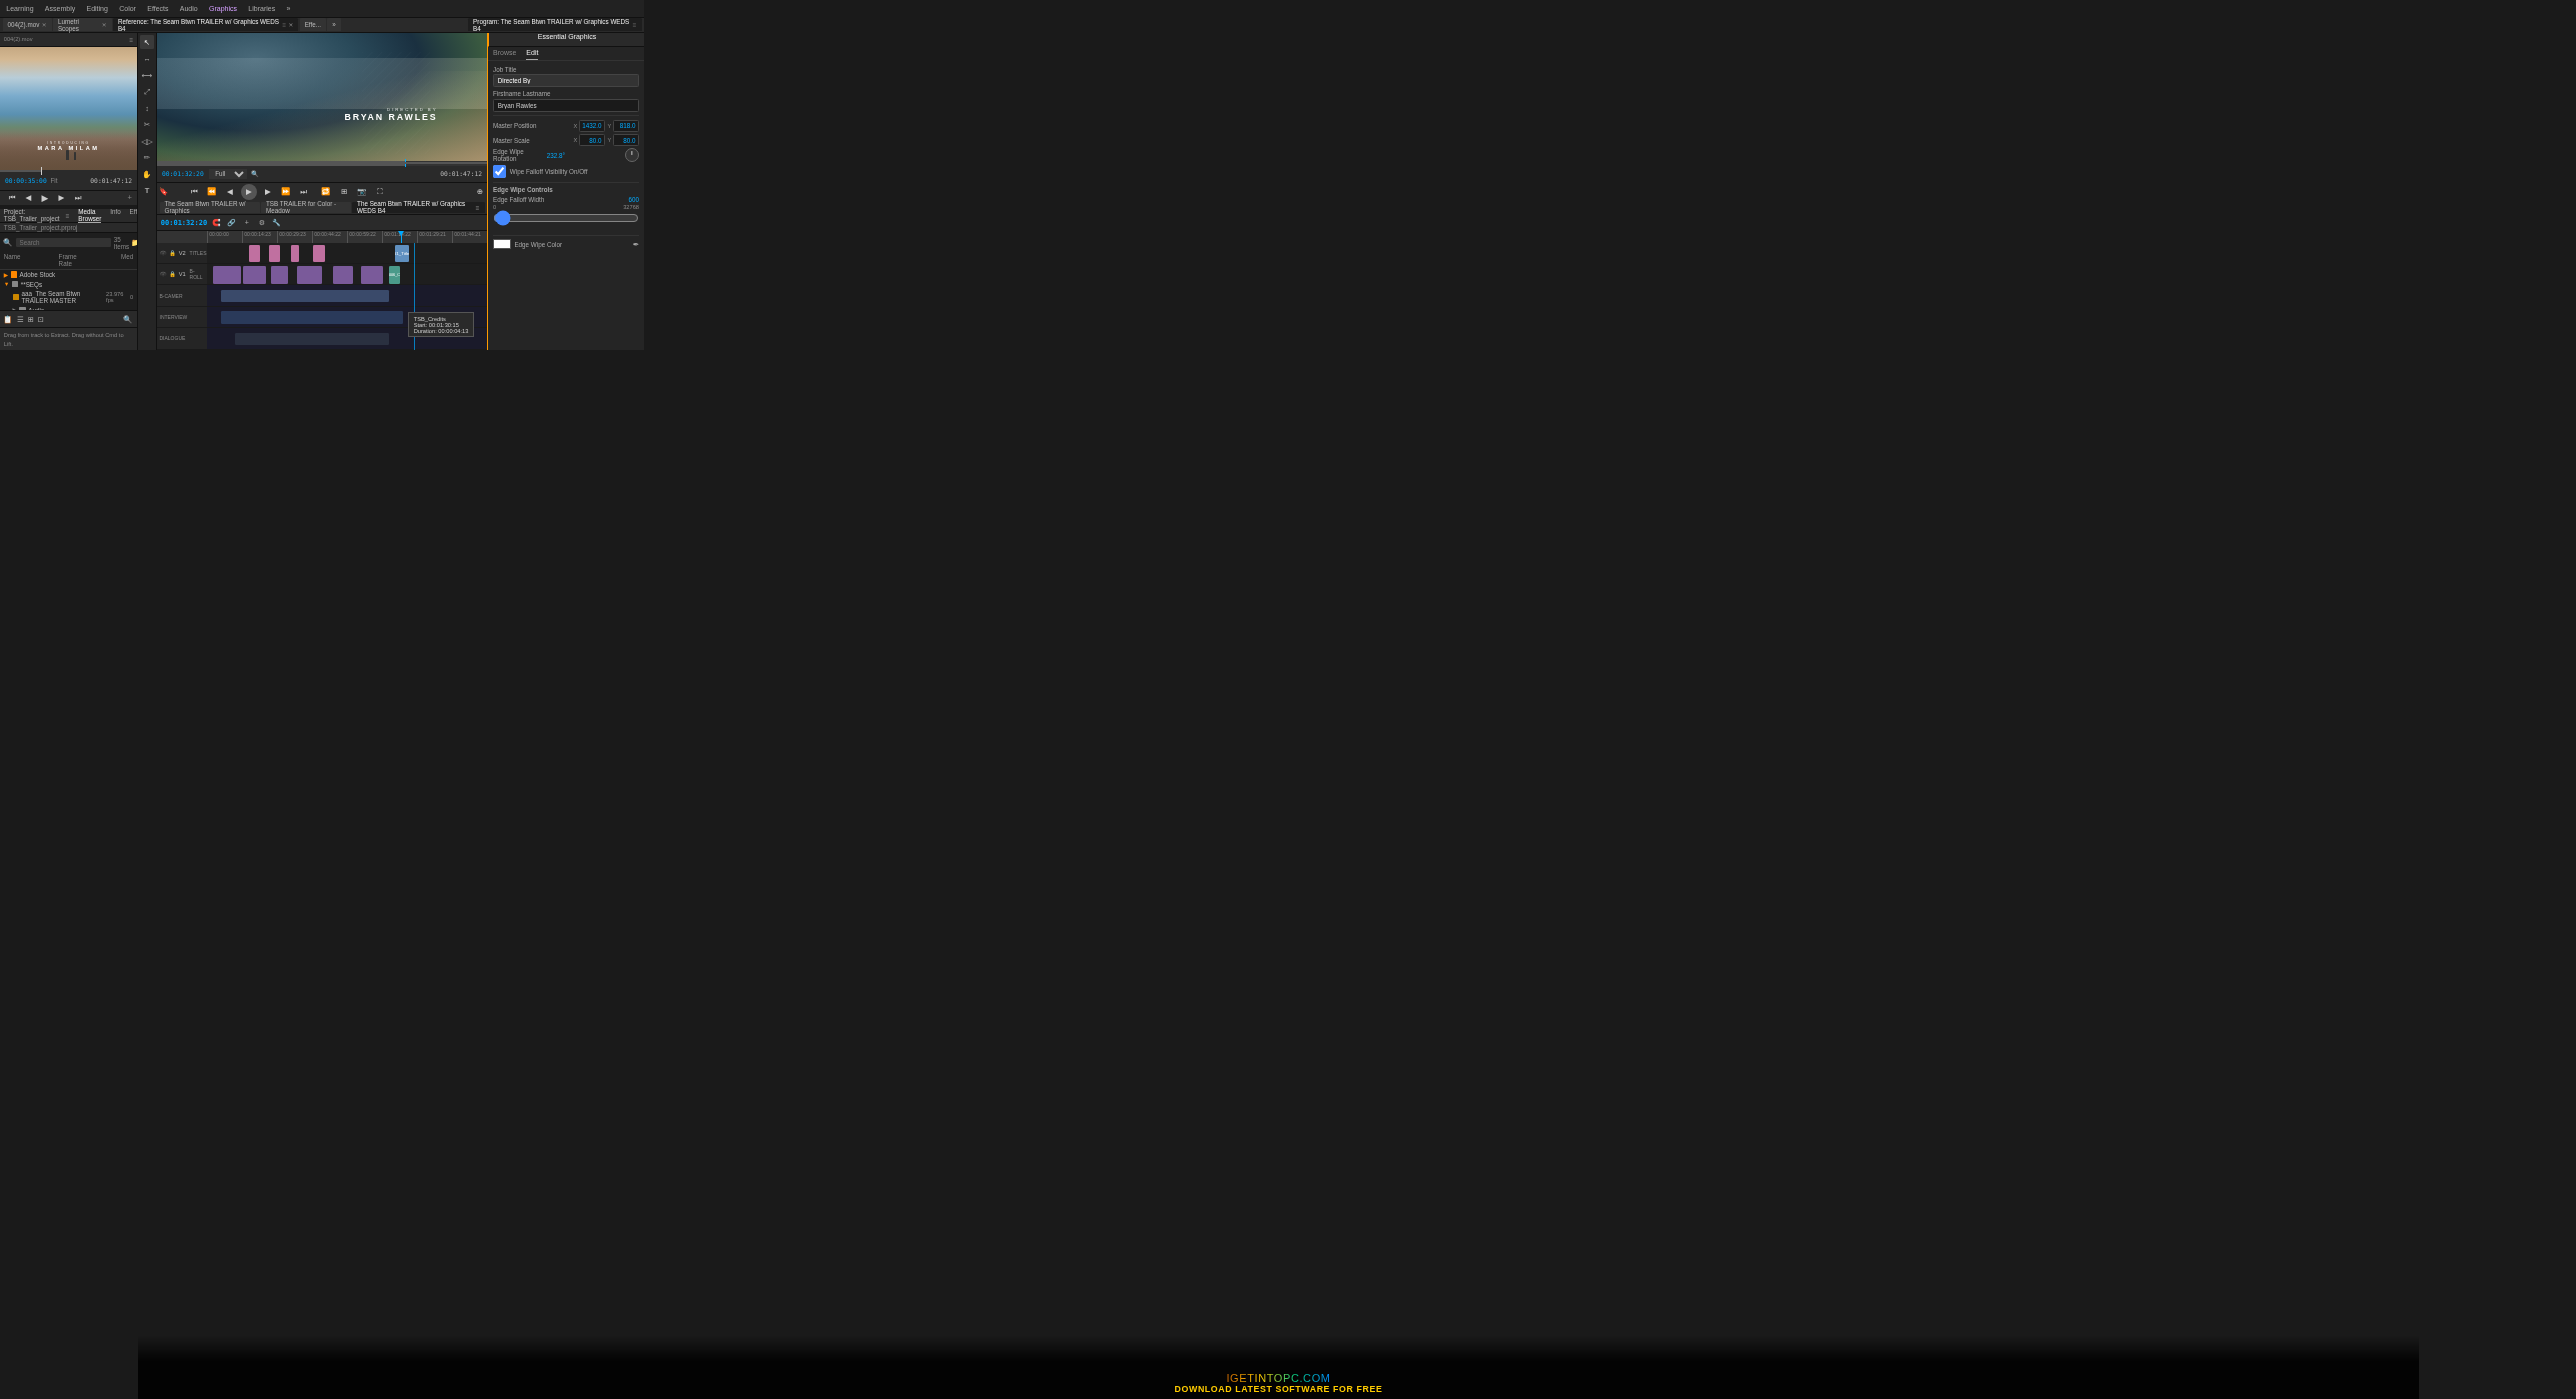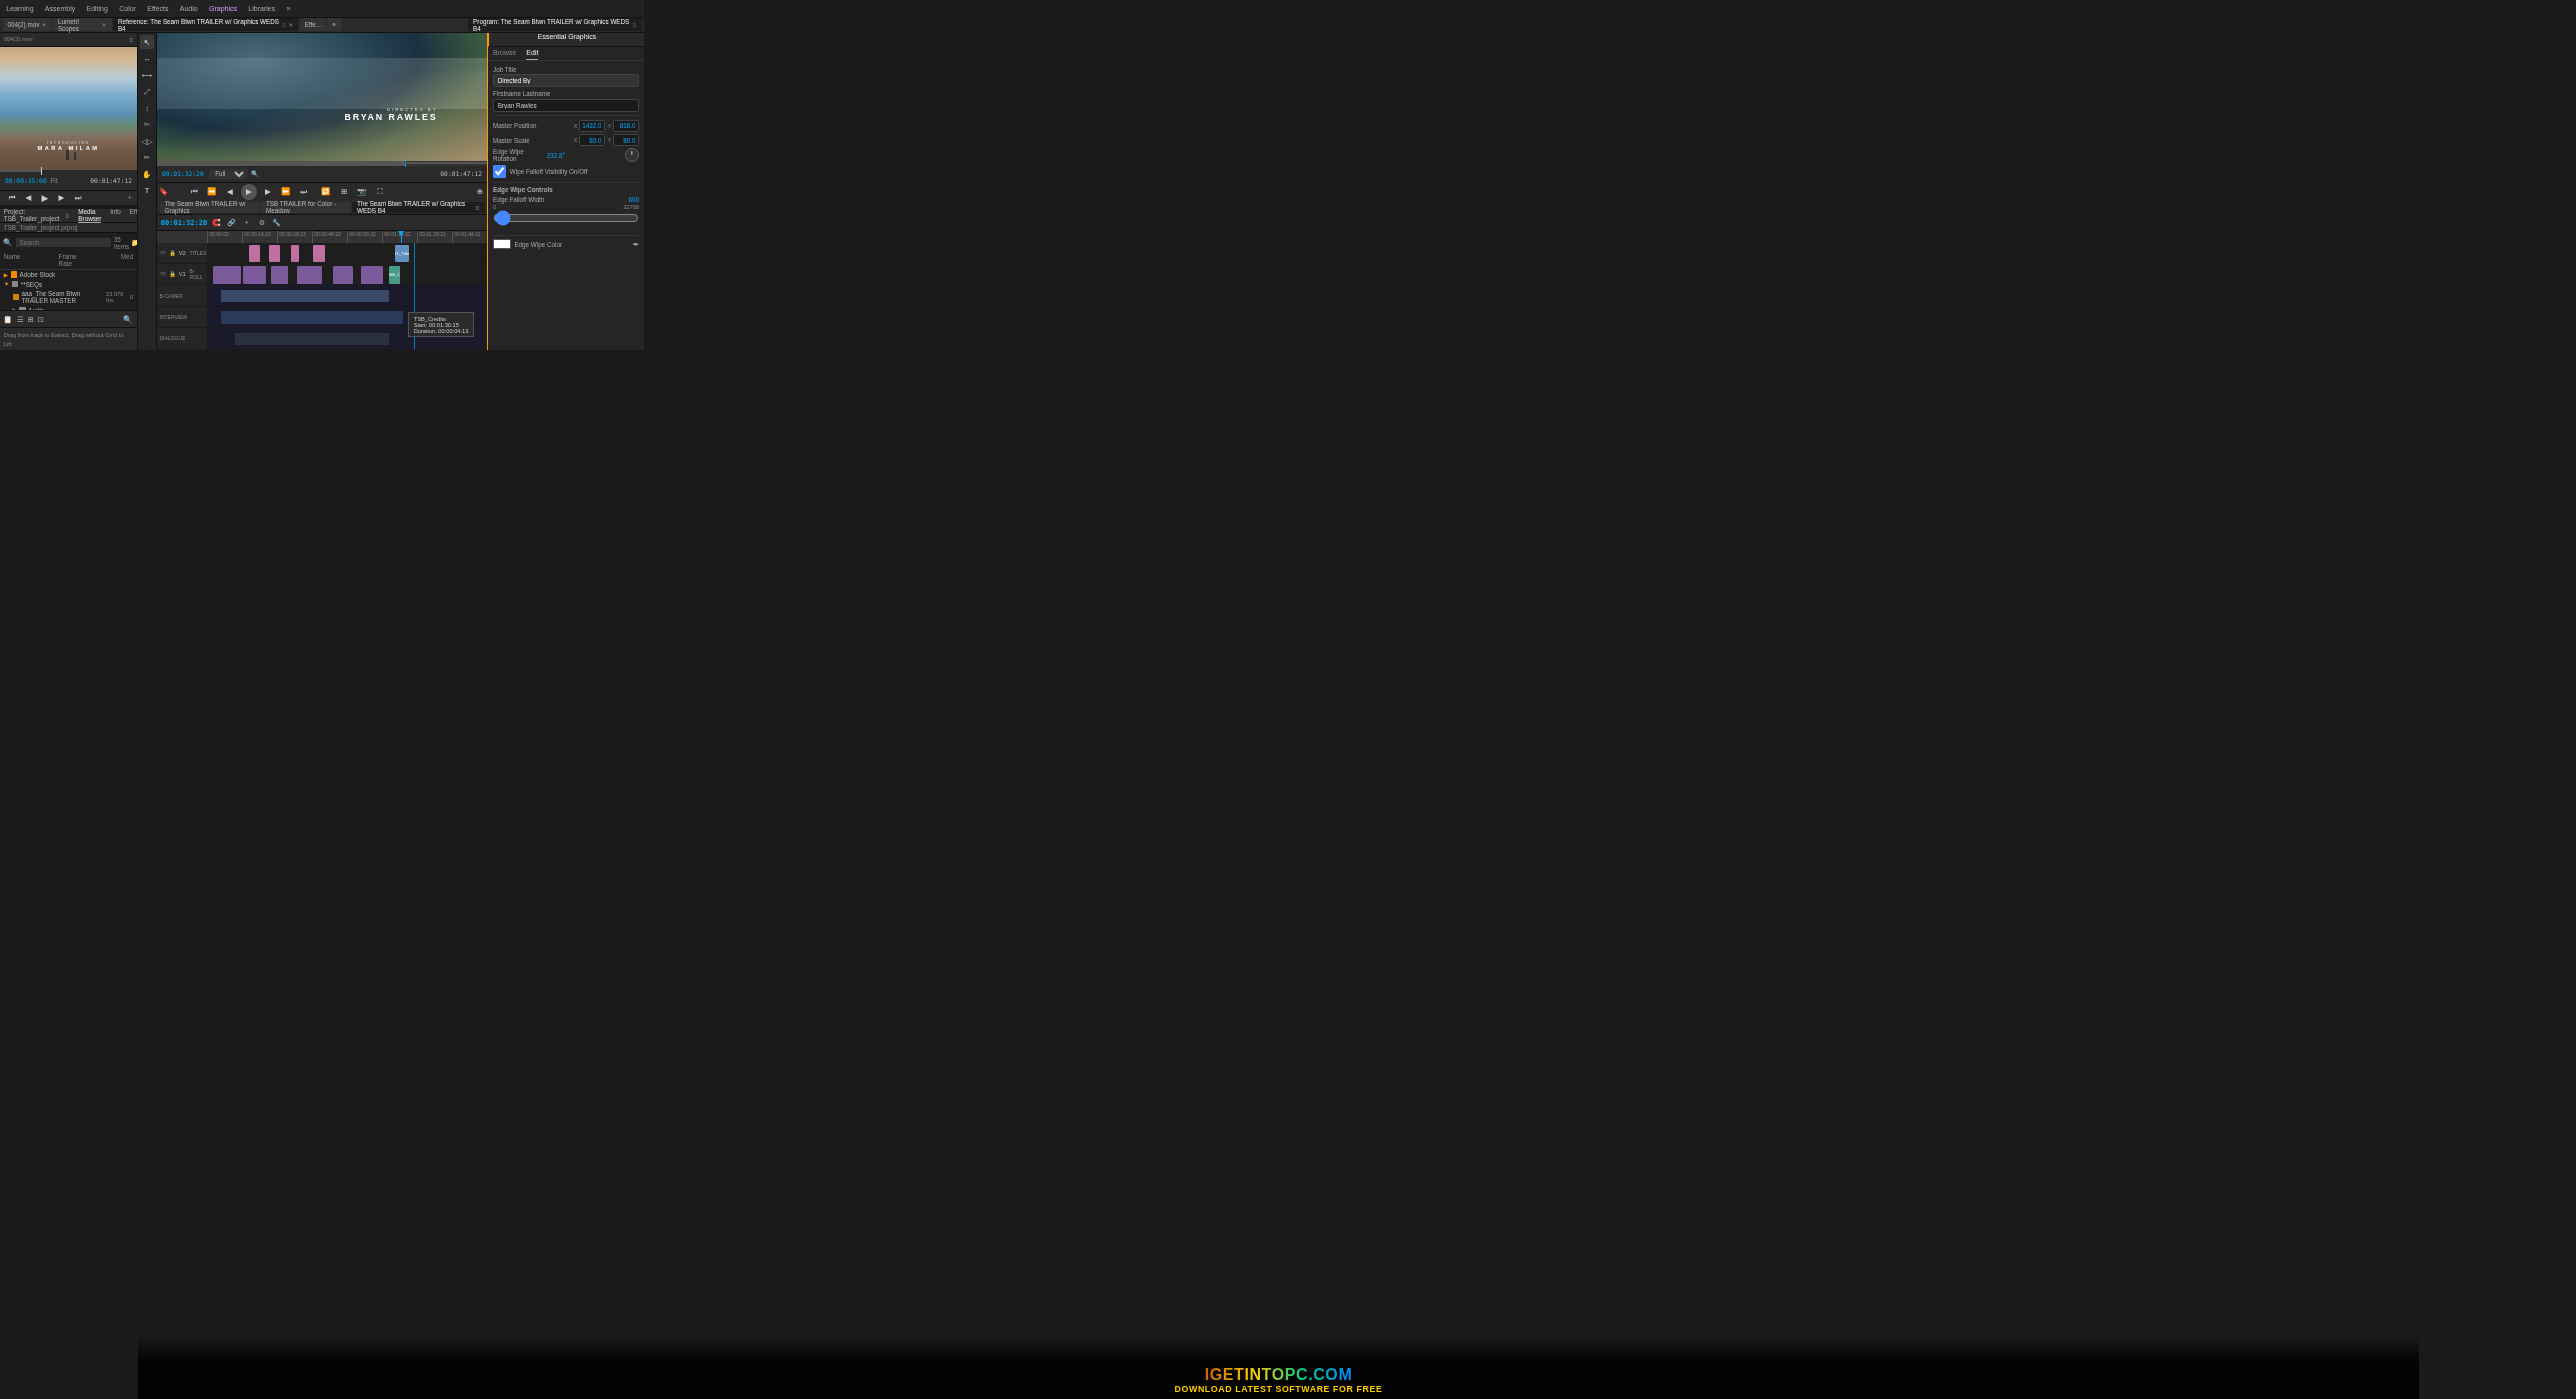--- a/index.html
+++ b/index.html
@@ -691,22 +691,22 @@
       background: linear-gradient(to bottom, rgba(0,0,0,0) 0%, rgba(0,0,0,0.85) 40%);
       display: flex;
       flex-direction: column;
       align-items: center;
       justify-content: flex-end;
       padding-bottom: 5px;
       pointer-events: none;
       z-index: 100;
     }
     .watermark-line1 {
-      font-size: 16px;
-      font-weight: 700;
+      font-size: 11px;
+      font-weight: 400;
       color: transparent;
       background: linear-gradient(90deg, #cc6600, #ffcc00, #00cc88, #0088ff);
       -webkit-background-clip: text;
       background-clip: text;
       letter-spacing: 0.6px;
       text-transform: uppercase;
     }
     .watermark-line2 {
       font-size: 8.8px;
       font-weight: bold;

